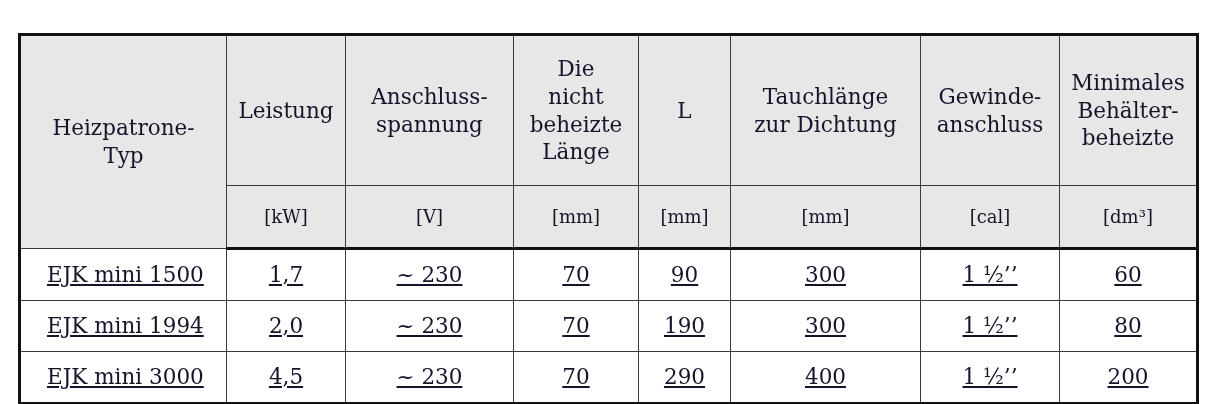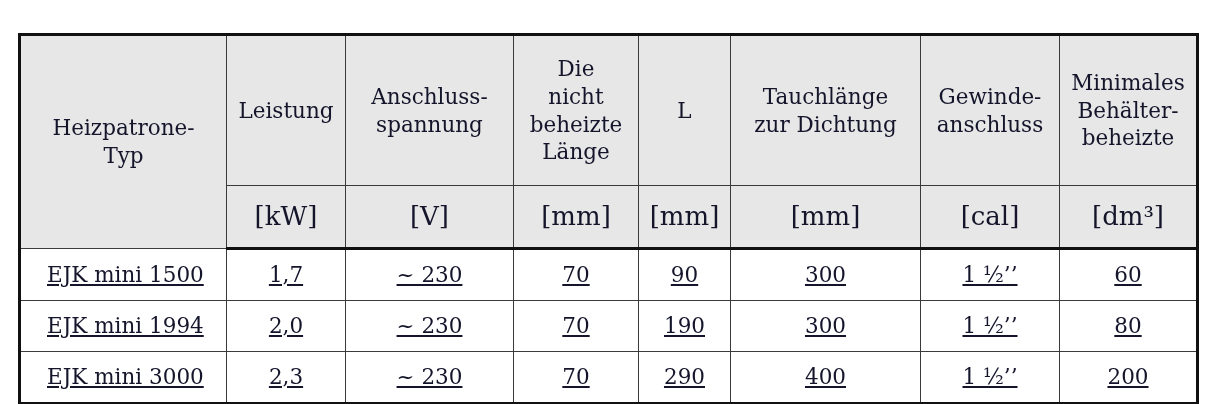--- a/index.html
+++ b/index.html
@@ -57,21 +57,21 @@
 
   
   tr.head-main td {
     background: #e7e7e7;
     height: 145px;
     font-size: 21.5px;
   }
   tr.head-units td {
     background: #e7e7e7;
     height: 57px;
-    font-size: 26px;
+    font-size: 18px;
   }
 
   td.typecell {
     background: #e7e7e7;
     font-size: 21.5px;
   }
 
   
   table.spec {
     border: 3px solid #111111;
@@ -181,21 +181,21 @@
           <td>~ 230</td>
           <td>70</td>
           <td>190</td>
           <td>300</td>
           <td class="nowrap">1 ½’’</td>
           <td>80</td>
         </tr>
 
         <tr class="body-row">
           <td class="col-type">EJK mini 3000</td>
-          <td>2,3</td>
+          <td>4,5</td>
           <td>~ 230</td>
           <td>70</td>
           <td>290</td>
           <td>400</td>
           <td class="nowrap">1 ½’’</td>
           <td>200</td>
         </tr>
       </tbody>
     </table>
   </div>

